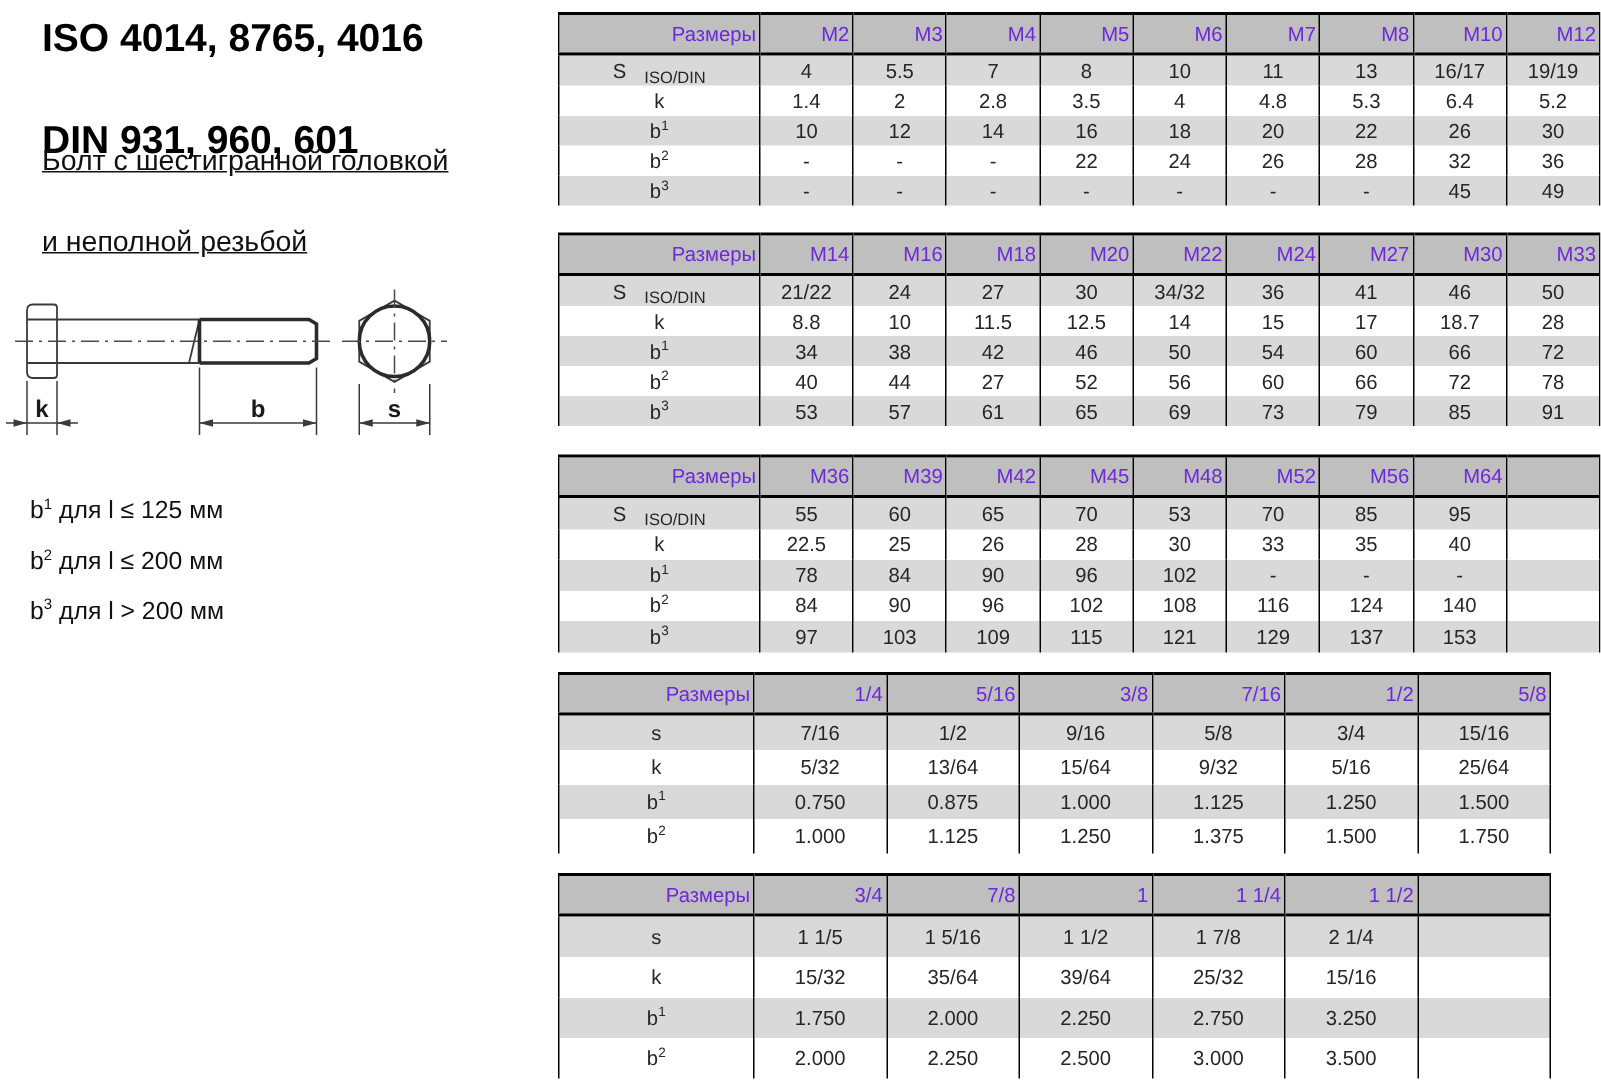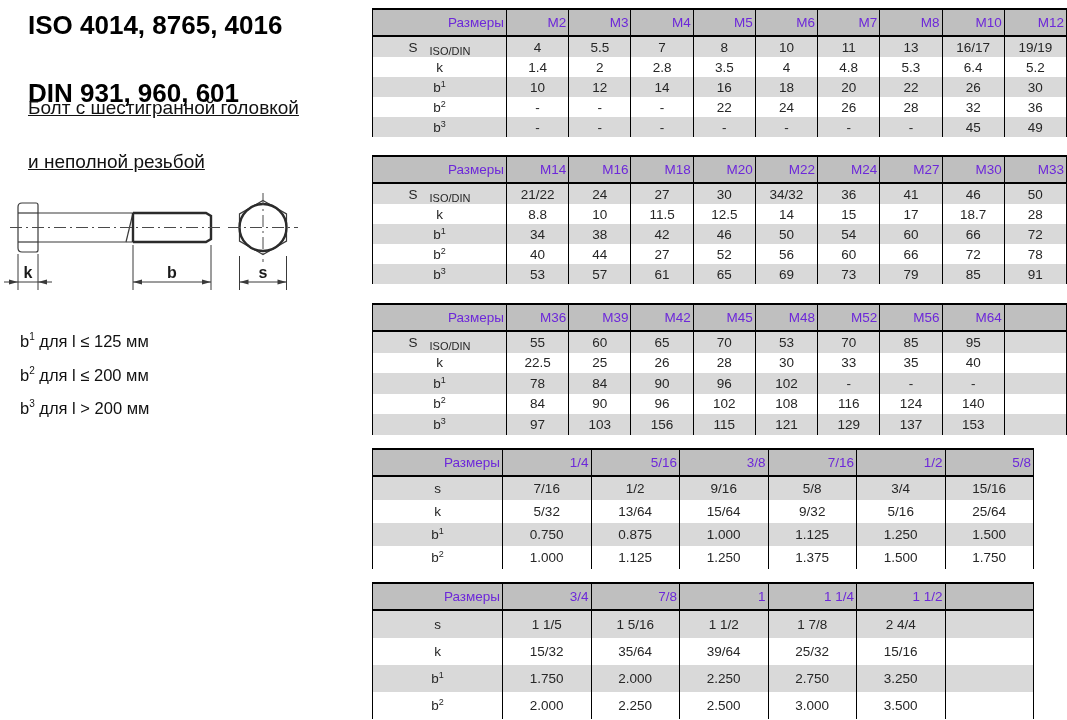--- a/index.html
+++ b/index.html
@@ -386,21 +386,21 @@
           <td>108</td>
           <td>116</td>
           <td>124</td>
           <td>140</td>
           <td></td>
         </tr>
         <tr class="stripe">
           <td><span>b</span><sup>3</sup></td>
           <td>97</td>
           <td>103</td>
-          <td>156</td>
+          <td>109</td>
           <td>115</td>
           <td>121</td>
           <td>129</td>
           <td>137</td>
           <td>153</td>
           <td></td>
         </tr>
       </tbody>
     </table>
   </div>
@@ -488,21 +488,21 @@
           <th></th>
         </tr>
       </thead>
       <tbody>
         <tr class="stripe">
           <td><span>s</span></td>
           <td>1 1/5</td>
           <td>1 5/16</td>
           <td>1 1/2</td>
           <td>1 7/8</td>
-          <td>2 4/4</td>
+          <td>2 1/4</td>
           <td></td>
         </tr>
         <tr>
           <td><span>k</span></td>
           <td>15/32</td>
           <td>35/64</td>
           <td>39/64</td>
           <td>25/32</td>
           <td>15/16</td>
           <td></td>

